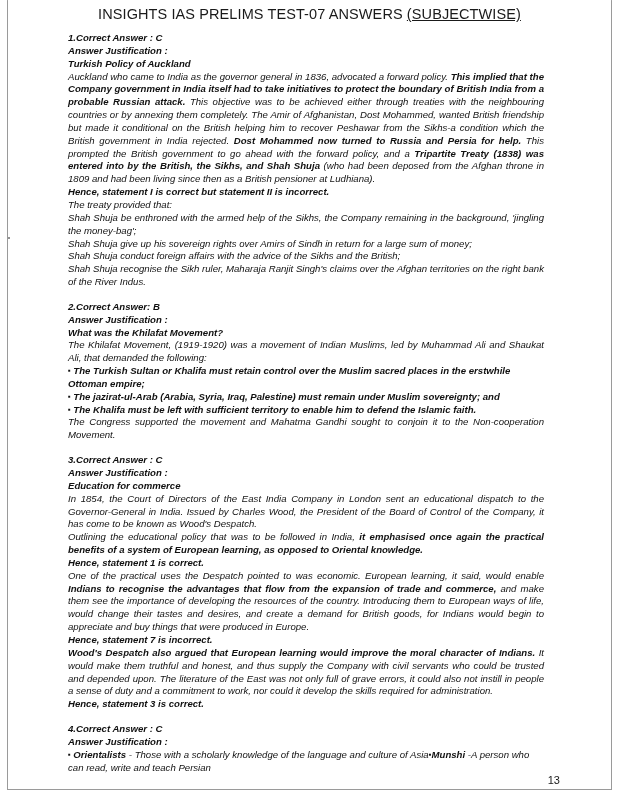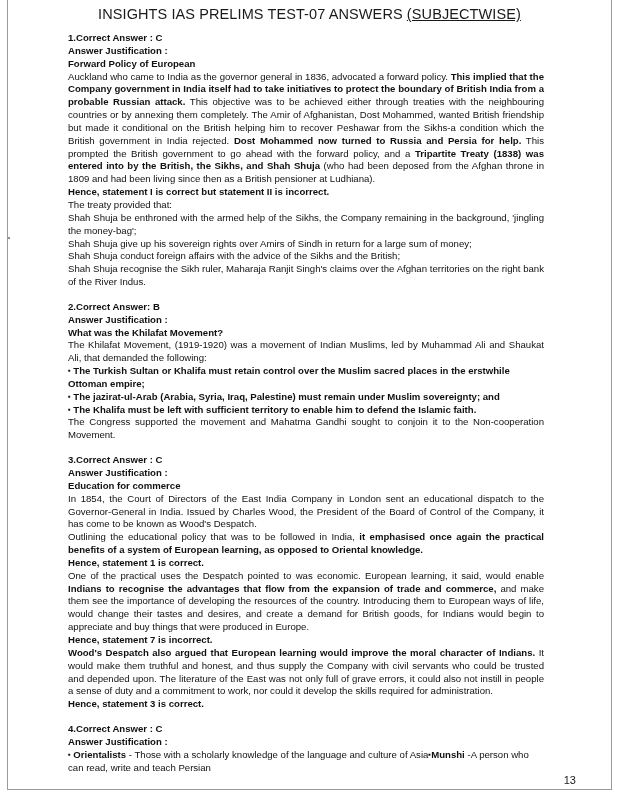--- a/index.html
+++ b/index.html
@@ -49,20 +49,21 @@
   }
   .content {
     position: absolute;
     left: 68px;
     top: 32px;
     width: 476px;
     font-size: 9.6px;
     line-height: 12.85px;
     text-align: justify;
     color: #111111;
+    font-style: italic;
   }
   .q-block {
     margin: 0 0 12px 0;
   }
   .q-block:last-child {
     margin-bottom: 3px;
   }
   p.line {
     margin: 0;
     padding: 0;
@@ -83,21 +84,21 @@
     font-size: 8px;
     margin-right: 2.5px;
     vertical-align: 1px;
   }
   .inline-sq {
     font-size: 8px;
     vertical-align: 1px;
   }
   .page-number {
     position: absolute;
-    left: 16px;
+    left: 0;
     top: 774px;
     width: 560px;
     text-align: right;
     font-size: 11px;
     color: #1a1a1a;
   }
   .stray-dot {
     position: absolute;
     left: 8px;
     top: 237px;
@@ -115,21 +116,21 @@
   <div class="page-frame"></div>
   <div class="stray-dot"></div>
 
   <div class="page-title"><span>INSIGHTS IAS PRELIMS TEST-07 ANSWERS </span><span class="underlined">(SUBJECTWISE)</span></div>
 
   <div class="content">
 
     <div class="q-block">
       <p class="line hdr">1.Correct Answer : C</p>
       <p class="line hdr">Answer Justification :</p>
-      <p class="line hdr">Forward Policy of European</p>
+      <p class="line hdr">Turkish Policy of Auckland</p>
       <p class="line"><span>Auckland who came to India as the governor general in 1836, advocated a forward policy. </span><span class="b">This implied that the Company government in India itself had to take initiatives to protect the boundary of British India from a probable Russian attack.</span><span> This objective was to be achieved either through treaties with the neighbouring countries or by annexing them completely. The Amir of Afghanistan, Dost Mohammed, wanted British friendship but made it conditional on the British helping him to recover Peshawar from the Sikhs-a condition which the British government in India rejected. </span><span class="b">Dost Mohammed now turned to Russia and Persia for help.</span><span> This prompted the British government to go ahead with the forward policy, and a </span><span class="b">Tripartite Treaty (1838) was entered into by the British, the Sikhs, and Shah Shuja</span><span> (who had been deposed from the Afghan throne in 1809 and had been living since then as a British pensioner at Ludhiana).</span></p>
       <p class="line hdr">Hence, statement I is correct but statement II is incorrect.</p>
       <p class="line flat">The treaty provided that:</p>
       <p class="line">Shah Shuja be enthroned with the armed help of the Sikhs, the Company remaining in the background, 'jingling the money-bag';</p>
       <p class="line flat">Shah Shuja give up his sovereign rights over Amirs of Sindh in return for a large sum of money;</p>
       <p class="line flat">Shah Shuja conduct foreign affairs with the advice of the Sikhs and the British;</p>
       <p class="line">Shah Shuja recognise the Sikh ruler, Maharaja Ranjit Singh's claims over the Afghan territories on the right bank of the River Indus.</p>
     </div>
 
     <div class="q-block">

